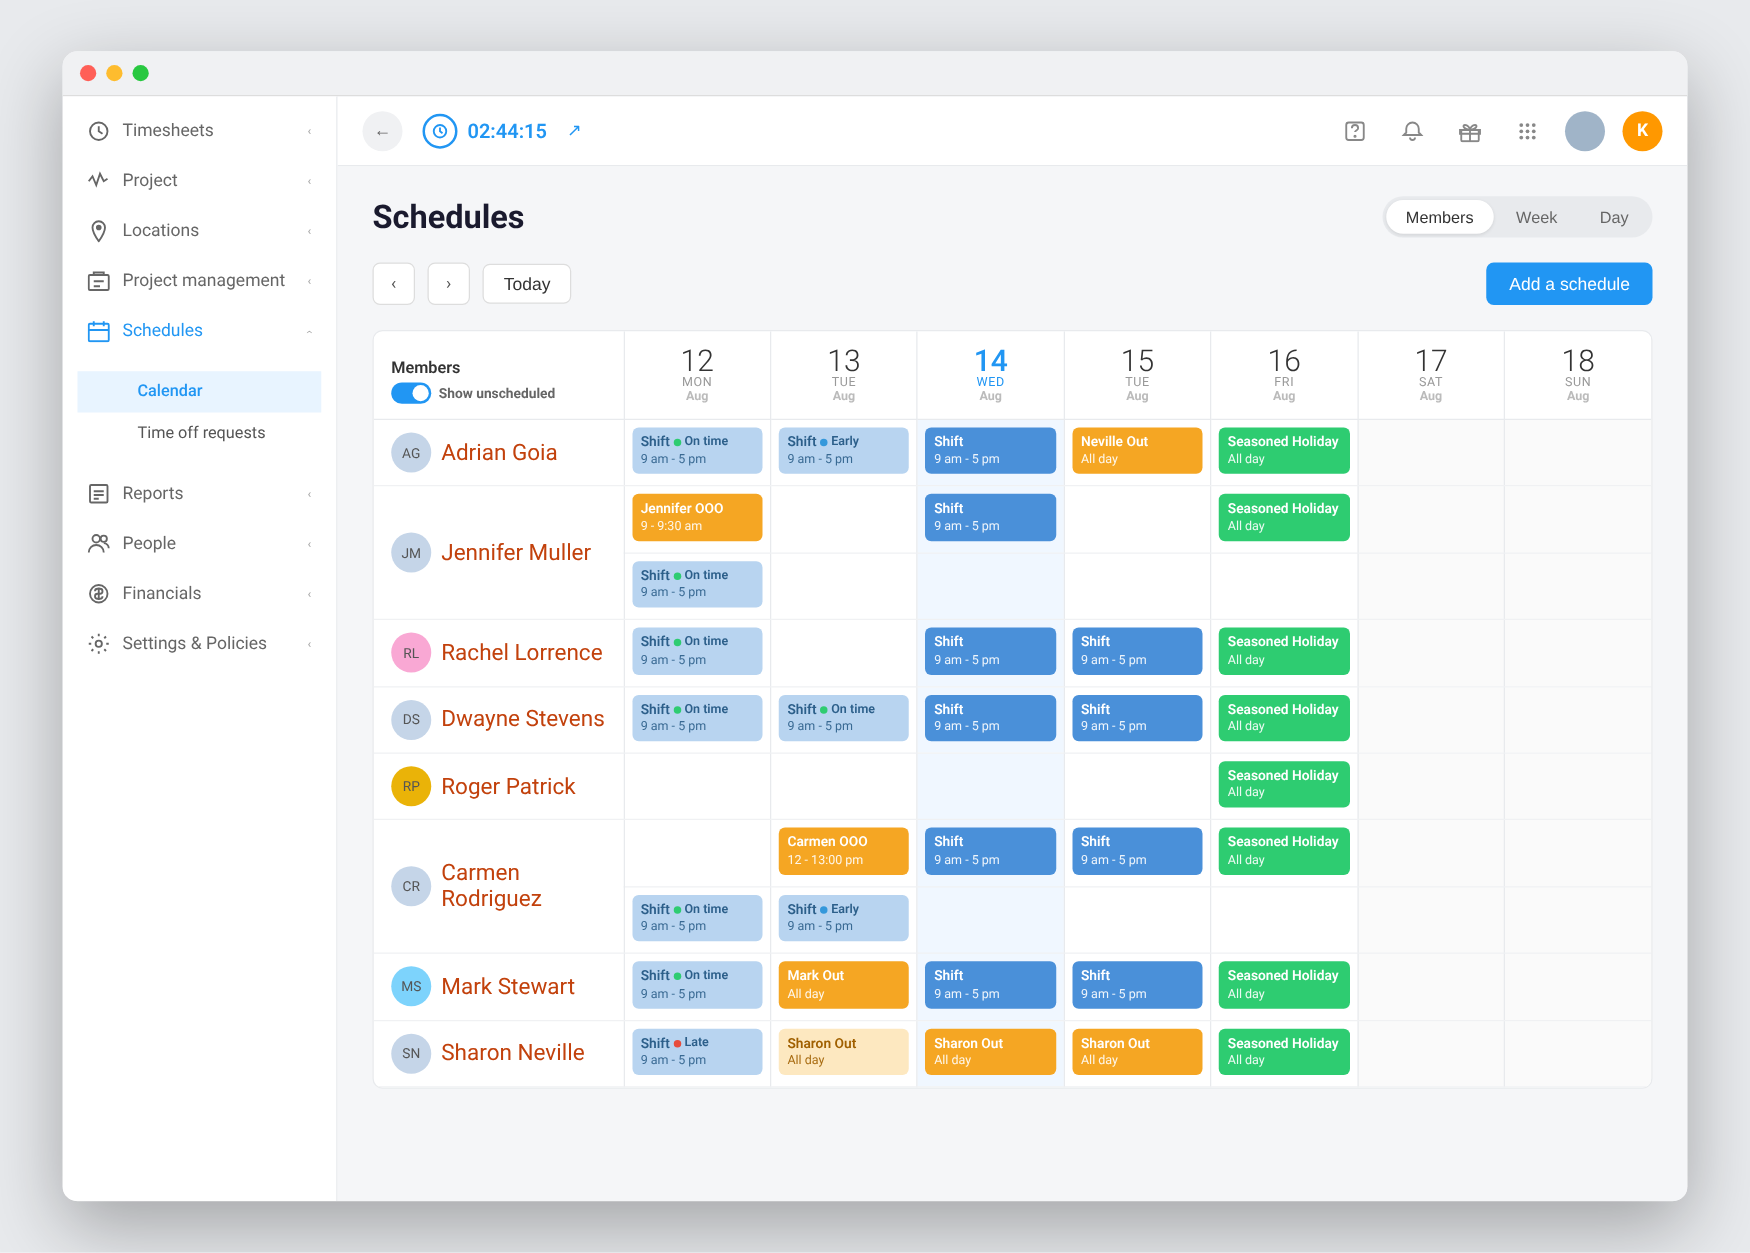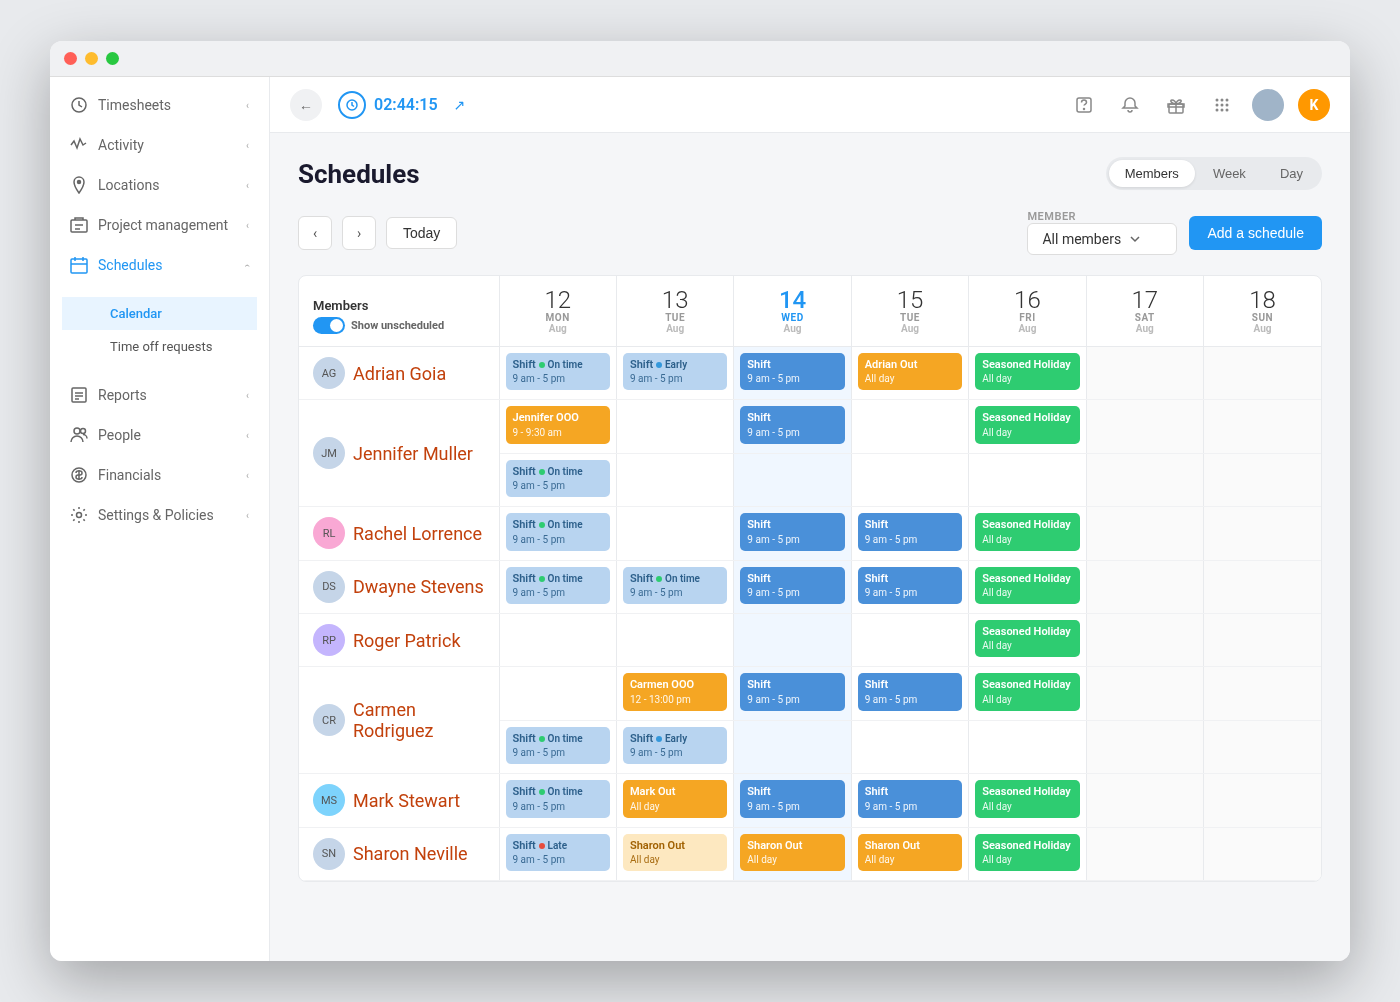--- a/index.html
+++ b/index.html
@@ -330,21 +330,21 @@
       font-size: 24px;
       font-weight: 300;
       color: #333;
       line-height: 1;
     }
     .cal-day-num.today { color: #2196f3; font-weight: 500; }
     .cal-day-name {
       font-size: 10px;
       text-transform: uppercase;
       color: #999;
-      font-weight: 700;
+      font-weight: 400;
       letter-spacing: 0.5px;
     }
     .cal-day-month {
       font-size: 10px;
       color: #bbb;
     }
     .member-avatar {
       width: 32px; height: 32px; border-radius: 50%;
       background: #ddd;
       flex-shrink: 0;
@@ -407,21 +407,21 @@
             <path d="M9 5v4l3 2"></path>
           </svg>
           <span>Timesheets</span>
           <span class="chevron">‹</span>
         </div>
 
         <div class="nav-item">
           <svg class="nav-icon" viewBox="0 0 18 18" fill="none" stroke="currentColor" stroke-width="1.5">
             <polyline points="1,9 4,5 7,12 10,3 13,9 16,7"></polyline>
           </svg>
-          <span>Activity</span>
+          <span>Project</span>
           <span class="chevron">‹</span>
         </div>
 
         <div class="nav-item">
           <svg class="nav-icon" viewBox="0 0 18 18" fill="none" stroke="currentColor" stroke-width="1.5">
             <path d="M9 1C6.2 1 4 3.2 4 6c0 4 5 11 5 11s5-7 5-11c0-2.8-2.2-5-5-5z"></path>
             <circle cx="9" cy="6" r="1.5" fill="currentColor"></circle>
           </svg>
           <span>Locations</span>
           <span class="chevron">‹</span>
@@ -561,29 +561,20 @@
             <button class="view-btn">Day</button>
           </div>
         </div>
 
         <div class="cal-toolbar">
           <div class="cal-nav-btn">‹</div>
           <div class="cal-nav-btn">›</div>
           <button class="cal-today-btn">Today</button>
 
           <div class="cal-right">
-            <div>
-              <div class="member-label">MEMBER</div>
-              <div class="member-select">
-                <span>All members</span>
-                <svg width="12" height="12" viewBox="0 0 12 12" fill="none" stroke="#666" stroke-width="1.5">
-                  <path d="M2 4l4 4 4-4"></path>
-                </svg>
-              </div>
-            </div>
             <button class="add-schedule-btn">Add a schedule</button>
           </div>
         </div>
 
         <div class="calendar-container">
           <table style="width:100%; border-collapse:collapse; table-layout:fixed;">
             <colgroup>
               <col style="width:200px">
               <col>
                 <col>
@@ -663,21 +654,21 @@
                     </div>
                   </td>
                   <td style="border-right:1px solid #e8eaed;border-bottom:1px solid #f0f1f3;padding:6px;vertical-align:top;min-height:50px;background:#f0f7ff;">
                     <div class="event event-blue">
                       <div class="event-title">Shift</div>
                       <div class="event-time">9 am - 5 pm</div>
                     </div>
                   </td>
                   <td style="border-right:1px solid #e8eaed;border-bottom:1px solid #f0f1f3;padding:6px;vertical-align:top;min-height:50px;">
                     <div class="event event-orange">
-                      <div class="event-title">Adrian Out</div>
+                      <div class="event-title">Neville Out</div>
                       <div class="event-time">All day</div>
                     </div>
                   </td>
                   <td style="border-right:1px solid #e8eaed;border-bottom:1px solid #f0f1f3;padding:6px;vertical-align:top;min-height:50px;">
                     <div class="event event-green">
                       <div class="event-title">Seasoned Holiday</div>
                       <div class="event-time">All day</div>
                     </div>
                   </td>
                   <td style="border-right:1px solid #e8eaed;border-bottom:1px solid #f0f1f3;padding:6px;vertical-align:top;min-height:50px;background:#fafafa;"></td>
@@ -810,21 +801,21 @@
                   </td>
                   <td style="border-right:1px solid #e8eaed;border-bottom:1px solid #f0f1f3;padding:6px;vertical-align:top;min-height:50px;background:#fafafa;"></td>
                   <td style="border-right:none;border-bottom:1px solid #f0f1f3;padding:6px;vertical-align:top;min-height:50px;background:#fafafa;"></td>
                 </tr>
                 <tr style="height: 0px;">
                   <td colspan="8" style="padding:0;border:none;height:0;"></td>
                 </tr>
                 <tr>
                   <td style="padding:10px 14px;border-right:1px solid #e8eaed;border-bottom:1px solid #f0f1f3;vertical-align:middle;" rowspan="1">
         <div style="display:flex;align-items:center;gap:8px;">
-          <div class="member-avatar" style="background:#c4b5fd;font-size:11px;color:#555;">RP</div>
+          <div class="member-avatar" style="background:#eab308;font-size:11px;color:#555;">RP</div>
           <span class="member-name">Roger Patrick</span>
         </div>
       </td>
                   <td style="border-right:1px solid #e8eaed;border-bottom:1px solid #f0f1f3;padding:6px;vertical-align:top;min-height:50px;"></td>
                   <td style="border-right:1px solid #e8eaed;border-bottom:1px solid #f0f1f3;padding:6px;vertical-align:top;min-height:50px;"></td>
                   <td style="border-right:1px solid #e8eaed;border-bottom:1px solid #f0f1f3;padding:6px;vertical-align:top;min-height:50px;background:#f0f7ff;"></td>
                   <td style="border-right:1px solid #e8eaed;border-bottom:1px solid #f0f1f3;padding:6px;vertical-align:top;min-height:50px;"></td>
                   <td style="border-right:1px solid #e8eaed;border-bottom:1px solid #f0f1f3;padding:6px;vertical-align:top;min-height:50px;">
                     <div class="event event-green">
                       <div class="event-title">Seasoned Holiday</div>

